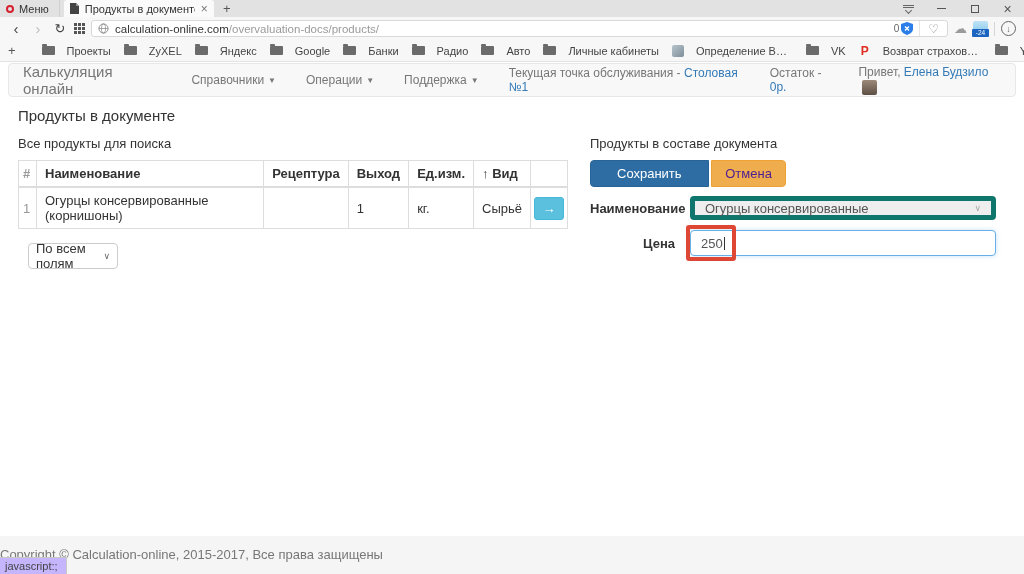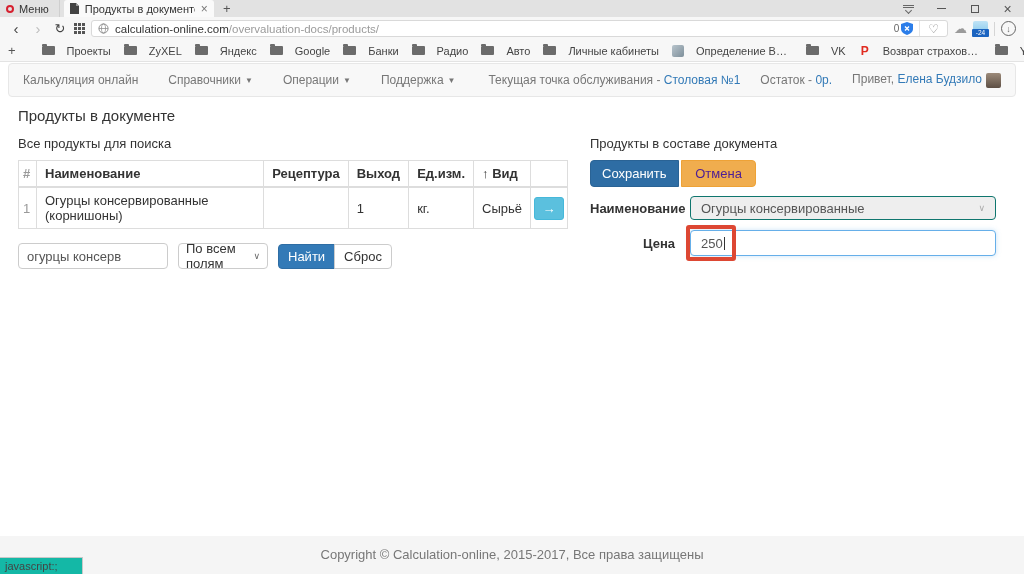--- a/index.html
+++ b/index.html
@@ -51,32 +51,32 @@
   .folder { width:13px; height:9px; background:#6b6b6b; border-radius:1px; position:relative; display:inline-block; flex:none; }
   .folder::before { content:""; position:absolute; top:-2px; left:0; width:5px; height:2px; background:#6b6b6b; border-radius:1px 1px 0 0; }
   .fav-img { width:12px; height:12px; border-radius:2px; background:linear-gradient(135deg,#b8c4cc,#7e8f9a); flex:none; }
   .fav-p { width:12px; height:12px; color:#e02b20; font-weight:bold; font-size:12px; line-height:12px; text-align:center; flex:none; }
   .trunc-1 { max-width:97px; overflow:hidden; text-overflow:ellipsis; }
   .trunc-2 { max-width:99px; overflow:hidden; text-overflow:ellipsis; }
 
   
   .webpage { position:relative; height:512px; background:#fff; }
   .app-navbar { margin:1px 8px 0 8px; height:34px; background:#f8f8f8; border:1px solid #e7e7e7; border-radius:4px; display:flex; align-items:center; padding:0 14px; color:#777; }
-  .brand { font-size:12px; margin-right:30px; }
+  .brand { font-size:15px; margin-right:30px; }
   .nav-item { font-size:12px; margin-right:30px; display:flex; align-items:center; gap:4px; }
   .caret { font-size:8px; color:#777; }
   .nav-right { margin-left:auto; display:flex; align-items:center; gap:20px; font-size:12px; }
   a.lnk { color:#337ab7; text-decoration:none; }
   .avatar { width:15px; height:15px; border-radius:2px; background:linear-gradient(#9c8a7a,#5d4f44); display:inline-block; margin-left:4px; vertical-align:middle; }
 
   .content { padding:10px 28px 0 18px; }
   .page-title { font-size:15px; color:#333; margin:0 0 9px 0; font-weight:normal; }
   .btn { display:inline-flex; align-items:center; justify-content:center; border:1px solid #ccc; background:#fff; color:#333; border-radius:4px; font-size:13px; padding:4px 10px; font-family:inherit; cursor:pointer; }
   .btn-primary { background:#337ab7; border-color:#2e6da4; color:#fff; }
-  .btn-save { background:#2e6da4; border-color:#2a6395; color:#fff; border-radius:4px 0 0 4px; padding:5px 11px; }
+  .btn-save { background:#2e6da4; border-color:#2a6395; color:#fff; border-radius:4px 0 0 4px; padding:5px 26px; }
   .btn-warning { background:#f0ad4e; border-color:#eea236; color:#4c1d95; border-radius:0 4px 4px 0; padding:5px 13px; margin-left:-1px; }
   .btn-info { background:#5bc0de; border-color:#46b8da; color:#fff; width:30px; height:23px; padding:0; border-radius:3px; font-size:13px; }
 
   .cols { display:flex; margin-top:12px; }
   .col-left { width:550px; flex:none; }
   .col-right { flex:1; margin-left:22px; }
   .sec-heading { font-size:13px; color:#333; margin-bottom:9px; }
 
   table.products { width:100%; border-collapse:collapse; margin-top:1px; font-size:13px; }
   .products th, .products td { border:1px solid #ddd; padding:5px 8px; text-align:left; }
@@ -92,29 +92,29 @@
   .search-input { width:150px; height:26px; border:1px solid #ccc; border-radius:4px; padding:0 8px; font-size:13px; color:#555; font-family:inherit; outline:none; }
   .select-box { width:90px; height:26px; border:1px solid #ccc; border-radius:4px; display:flex; align-items:center; justify-content:space-between; padding:0 7px; margin-left:10px; background:#fff; color:#333; }
   .select-box .chev { font-size:9px; color:#666; }
   .find-group { margin-left:10px; display:flex; }
   .find-group .btn-primary { border-radius:4px 0 0 4px; padding:4px 9px; }
   .find-group .btn-reset { border-radius:0 4px 4px 0; margin-left:-1px; padding:4px 9px; }
 
   .action-group { margin-bottom:9px; }
   .form-row { display:flex; align-items:center; margin-bottom:10px; }
   .form-label { width:85px; flex:none; text-align:right; font-weight:bold; font-size:13px; margin-right:15px; }
-  .sel-disabled { flex:1; height:24px; background:#eee; border:1px solid #0f766e; border-radius:4px; display:flex; align-items:center; justify-content:space-between; padding:0 10px; color:#555; }
+  .sel-disabled { flex:1; height:24px; background:#eee; border:5px solid #0f766e; border-radius:4px; display:flex; align-items:center; justify-content:space-between; padding:0 10px; color:#555; }
   .sel-disabled .chev { font-size:9px; color:#aaa; }
   .price-wrap { flex:1; position:relative; }
   .textbox-focus { width:100%; height:26px; border:1px solid #66afe9; border-radius:4px; display:flex; align-items:center; padding:0 10px; color:#555; background:#fff; box-shadow:0 0 5px rgba(102,175,233,0.35); }
   .text-cursor { display:inline-block; width:1px; height:13px; background:#333; margin-left:1px; }
   .hl-box { position:absolute; left:-4px; top:-5px; width:50px; height:36px; border:4px solid #dd4733; border-radius:3px; pointer-events:none; }
 
-  .app-footer { position:absolute; left:0; right:0; bottom:0; height:39px; background:#f5f5f5; text-align:center; padding-top:11px; font-size:13px; color:#777; }
-  .status-tip { position:absolute; left:0; bottom:0; background:#14b8a6; border:1px solid #c8c8c8; border-left:none; border-bottom:none; padding:2px 24px 3px 5px; font-size:11px; color:#444; }
+  .app-footer { position:absolute; left:0; right:0; bottom:0; height:39px; background:#f5f5f5; padding-top:11px; font-size:13px; color:#777; }
+  .status-tip { position:absolute; left:0; bottom:0; background:#c4b5fd; border:1px solid #c8c8c8; border-left:none; border-bottom:none; padding:2px 8px 3px 5px; font-size:11px; color:#444; }
 </style>
 </head>
 <body>
 
 <div class="tabstrip">
   <div class="opera-menu">
     <span class="o-logo"></span>
     <span>Меню</span>
   </div>
   <div class="tab">
@@ -291,28 +291,23 @@
               <td class="c-unit">кг.</td>
               <td class="c-kind">Сырьё</td>
               <td class="c-act"><button class="btn btn-info">
                     <span>→</span>
                   </button></td>
             </tr>
           </tbody>
         </table>
 
         <div class="search-row">
-          <input class="search-input" value="огурцы консерв" style="">
           <div class="select-box">
             <span>По всем полям</span>
             <span class="chev">∨</span>
-          </div>
-          <div class="find-group">
-            <button class="btn btn-primary">Найти</button>
-            <button class="btn btn-reset">Сброс</button>
           </div>
         </div>
       </div>
 
       <div class="col-right">
         <div class="sec-heading">Продукты в составе документа</div>
         <div class="action-group">
           <button class="btn btn-save">Сохранить</button>
           <button class="btn btn-warning">Отмена</button>
         </div>

